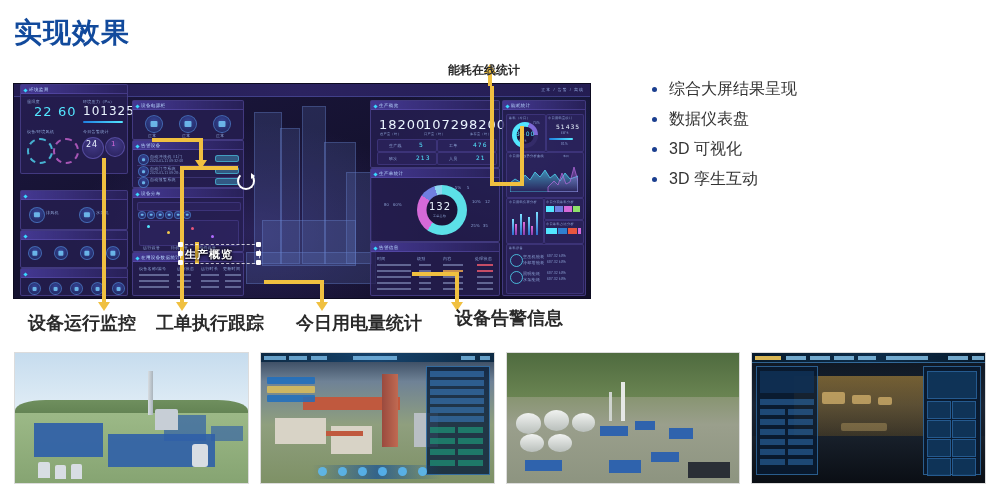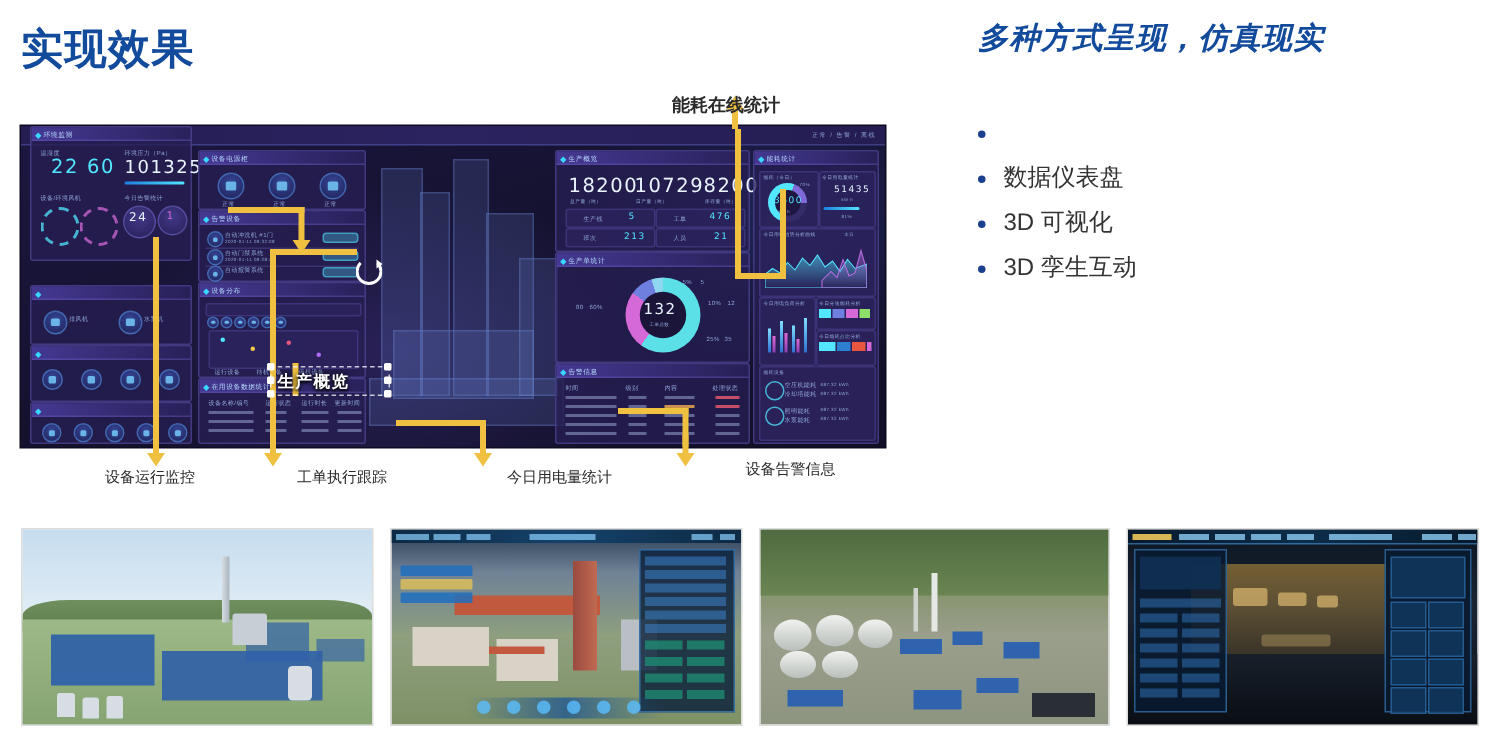--- a/index.html
+++ b/index.html
@@ -124,21 +124,21 @@
   
   .ann{position:absolute;background:#f0c040;}
   .arrow-head{
     position:absolute;width:0;height:0;border-left:6px solid transparent;
     border-right:6px solid transparent;
   }
   .arrow-down{border-top:9px solid #f0c040;}
   .arrow-up{border-bottom:9px solid #f0c040;}
 
   .callout{
-    position:absolute;font-size:10px;color:#2a2a2a;font-weight:normal;white-space:nowrap;margin-left:42px;
+    position:absolute;font-size:18px;color:#2a2a2a;font-weight:bold;white-space:nowrap;
   }
   .callout-top{
     position:absolute;font-size:12px;color:#2a2a2a;font-weight:bold;white-space:nowrap;
   }
   .rev-label{
     position:absolute;color:#ffffff;font-size:11px;font-weight:bold;
     text-shadow:0 0 4px #000,0 1px 2px #000;letter-spacing:1px;white-space:nowrap;
   }
   .handle{position:absolute;width:5px;height:5px;background:#fff;border-radius:1px;}
   .seldash{position:absolute;border:1px dashed rgba(255,255,255,.75);}
@@ -214,25 +214,25 @@
           background:rgba(8,26,48,.85);border:1px solid rgba(70,150,220,.55);}
   .t4 .pr i{position:absolute;background:rgba(16,54,92,.9);border:1px solid rgba(60,130,200,.5);display:block;}
   .t4 .glow{position:absolute;background:rgba(255,214,130,.55);border-radius:2px;}
 </style>
 </head>
 <body>
 
 <div class="page">
 
   <div class="h-left">实现效果</div>
-  <div class="h-right">多种方式呈现，仿真现实</div>
 
   <div class="bullets">
     <div class="bullet">
       <span class="dot"></span>
+      <span class="txt">综合大屏结果呈现</span>
     </div>
     <div class="bullet">
       <span class="dot"></span>
       <span class="txt">数据仪表盘</span>
     </div>
     <div class="bullet">
       <span class="dot"></span>
       <span class="txt">3D 可视化</span>
     </div>
     <div class="bullet">

